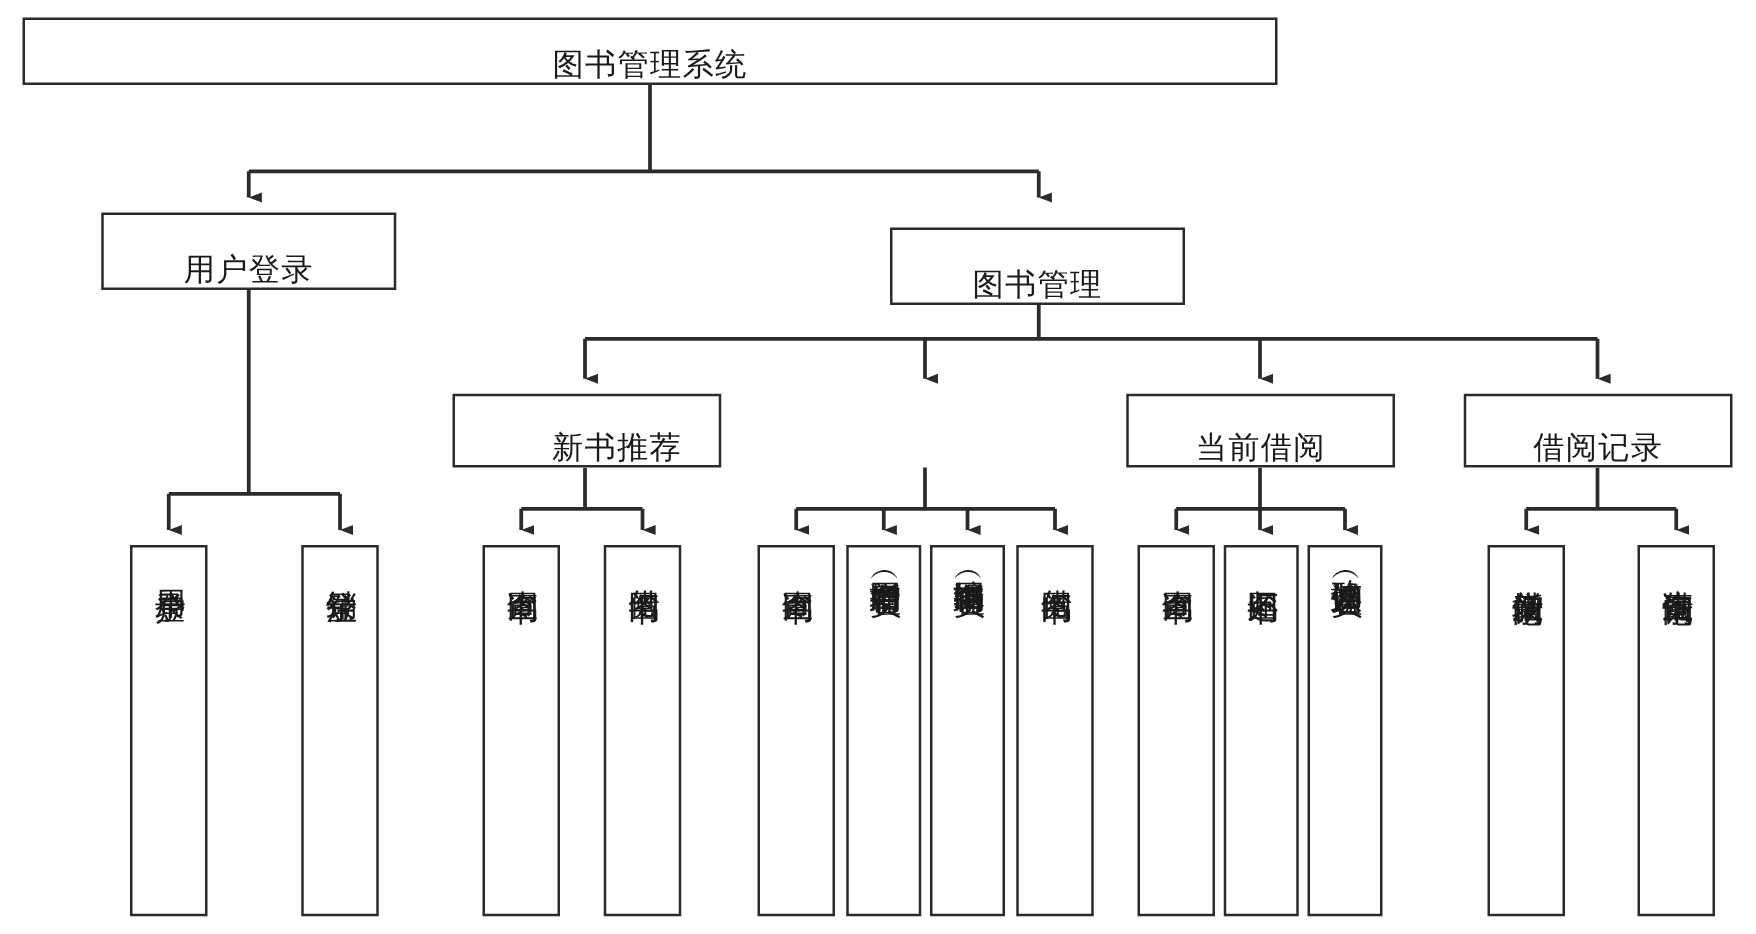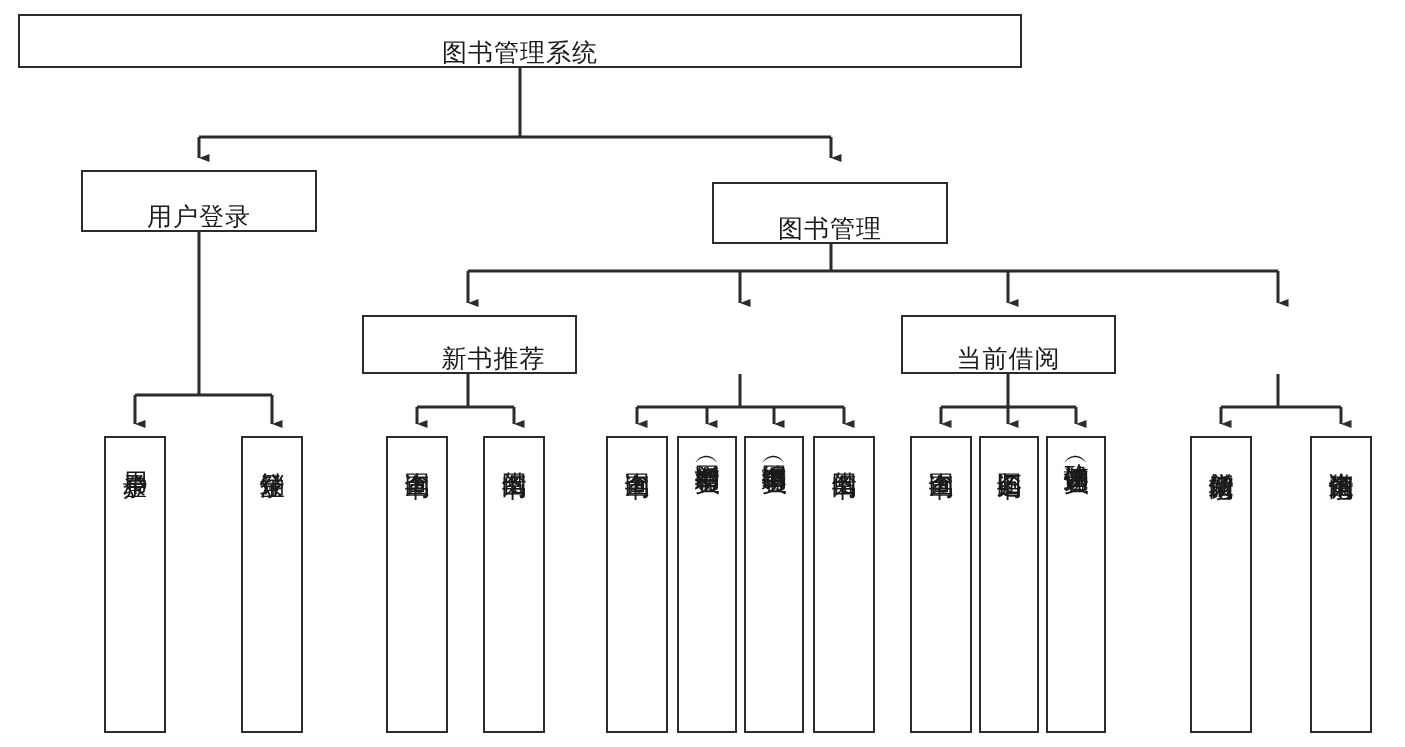--- a/index.html
+++ b/index.html
@@ -134,20 +134,23 @@
 
   <div class="node h" style="left:362px; top:315px; width:215px; height:59px;padding-left:48px;">
     <span>新书推荐</span>
   </div>
 
 
   <div class="node h" style="left:901px; top:315px; width:215px; height:59px;">
     <span>当前借阅</span>
   </div>
 
+  <div class="node h" style="left:1171px; top:315px; width:215px; height:59px;">
+    <span>借阅记录</span>
+  </div>
 
   <div class="node v" style="left:104px; top:436px; width:62px; height:297px;">
     <span class="vtext">用户登录</span>
   </div>
 
   <div class="node v" style="left:241px; top:436px; width:62px; height:297px;">
     <span class="vtext">注销登录</span>
   </div>
 
   <div class="node v" style="left:386px; top:436px; width:62px; height:297px;">

